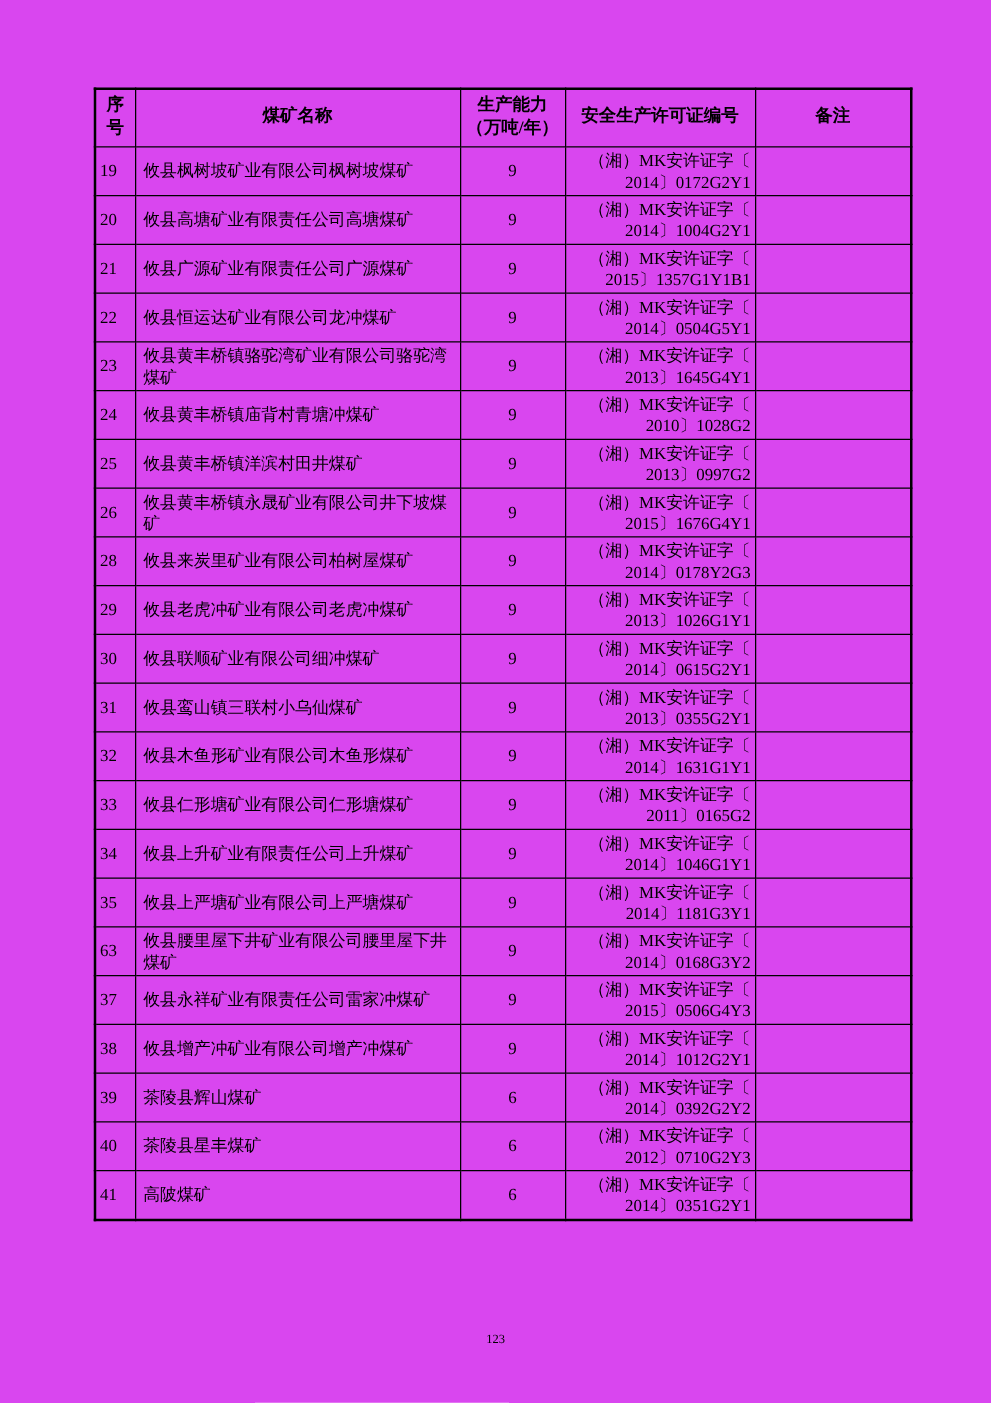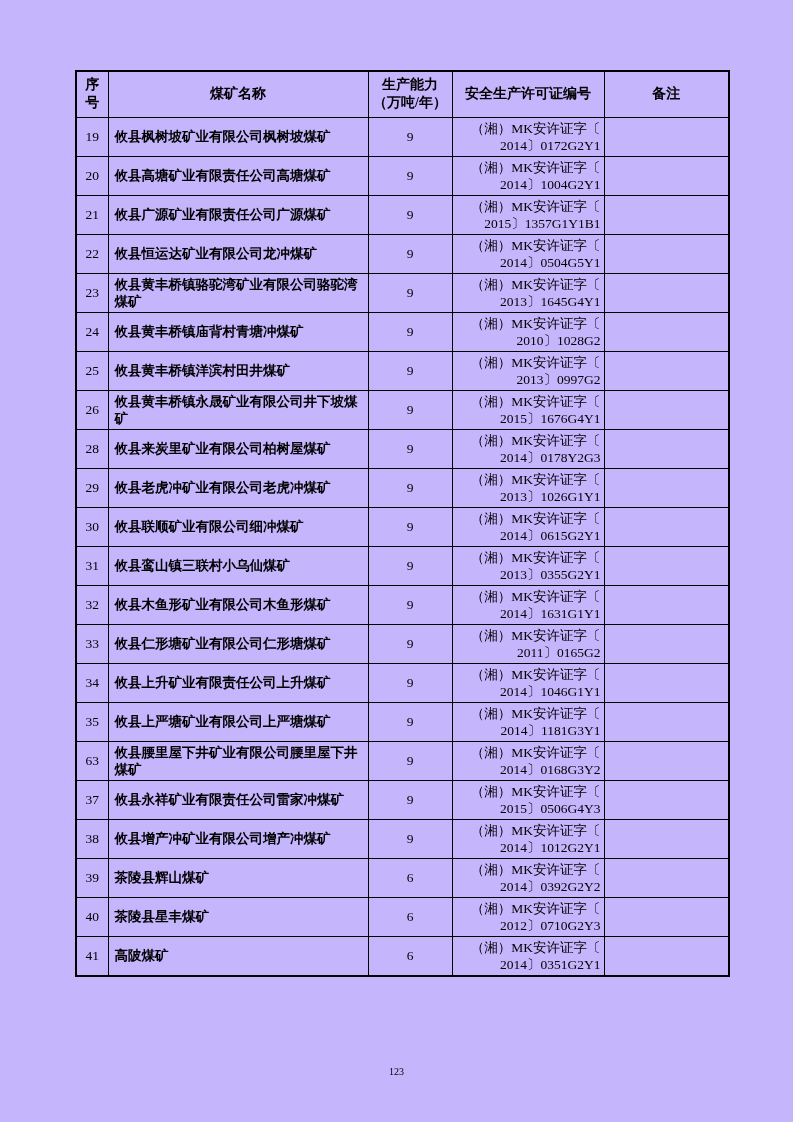--- a/index.html
+++ b/index.html
@@ -8,21 +8,21 @@
     width: 793px;
     height: 1122px;
     background: #ffffff;
     position: relative;
     font-family: "Liberation Serif", "DejaVu Serif", serif;
     color: #000000;
   }
   .page {
     position: absolute;
     inset: 0;
-    background: #c4b5fd;
+    background: #d946ef;
   }
   table.mine-table {
     position: absolute;
     left: 75px;
     top: 70px;
     width: 653px;
     border-collapse: collapse;
     table-layout: fixed;
     border: 2px solid #000;
   }
@@ -43,22 +43,22 @@
     font-size: 13.5px;
     line-height: 1.26;
     vertical-align: middle;
     padding: 2px 3px;
   }
   col.col-no  { width: 32px; }
   col.col-name{ width: 260px; }
   col.col-cap { width: 84px; }
   col.col-lic { width: 152px; }
   col.col-rem { width: 125px; }
-  td.cell-no   { text-align: center; }
-  td.cell-name { text-align: left; padding-left: 6px; padding-right: 4px; font-weight: bold; }
+  td.cell-no   { text-align: left; }
+  td.cell-name { text-align: left; padding-left: 6px; padding-right: 4px; }
   td.cell-cap  { text-align: center; }
   td.cell-lic  { text-align: right; }
   td.cell-rem  { text-align: center; }
   .page-number {
     position: absolute;
     top: 1066px;
     left: 0;
     width: 100%;
     text-align: center;
     font-size: 10px;

